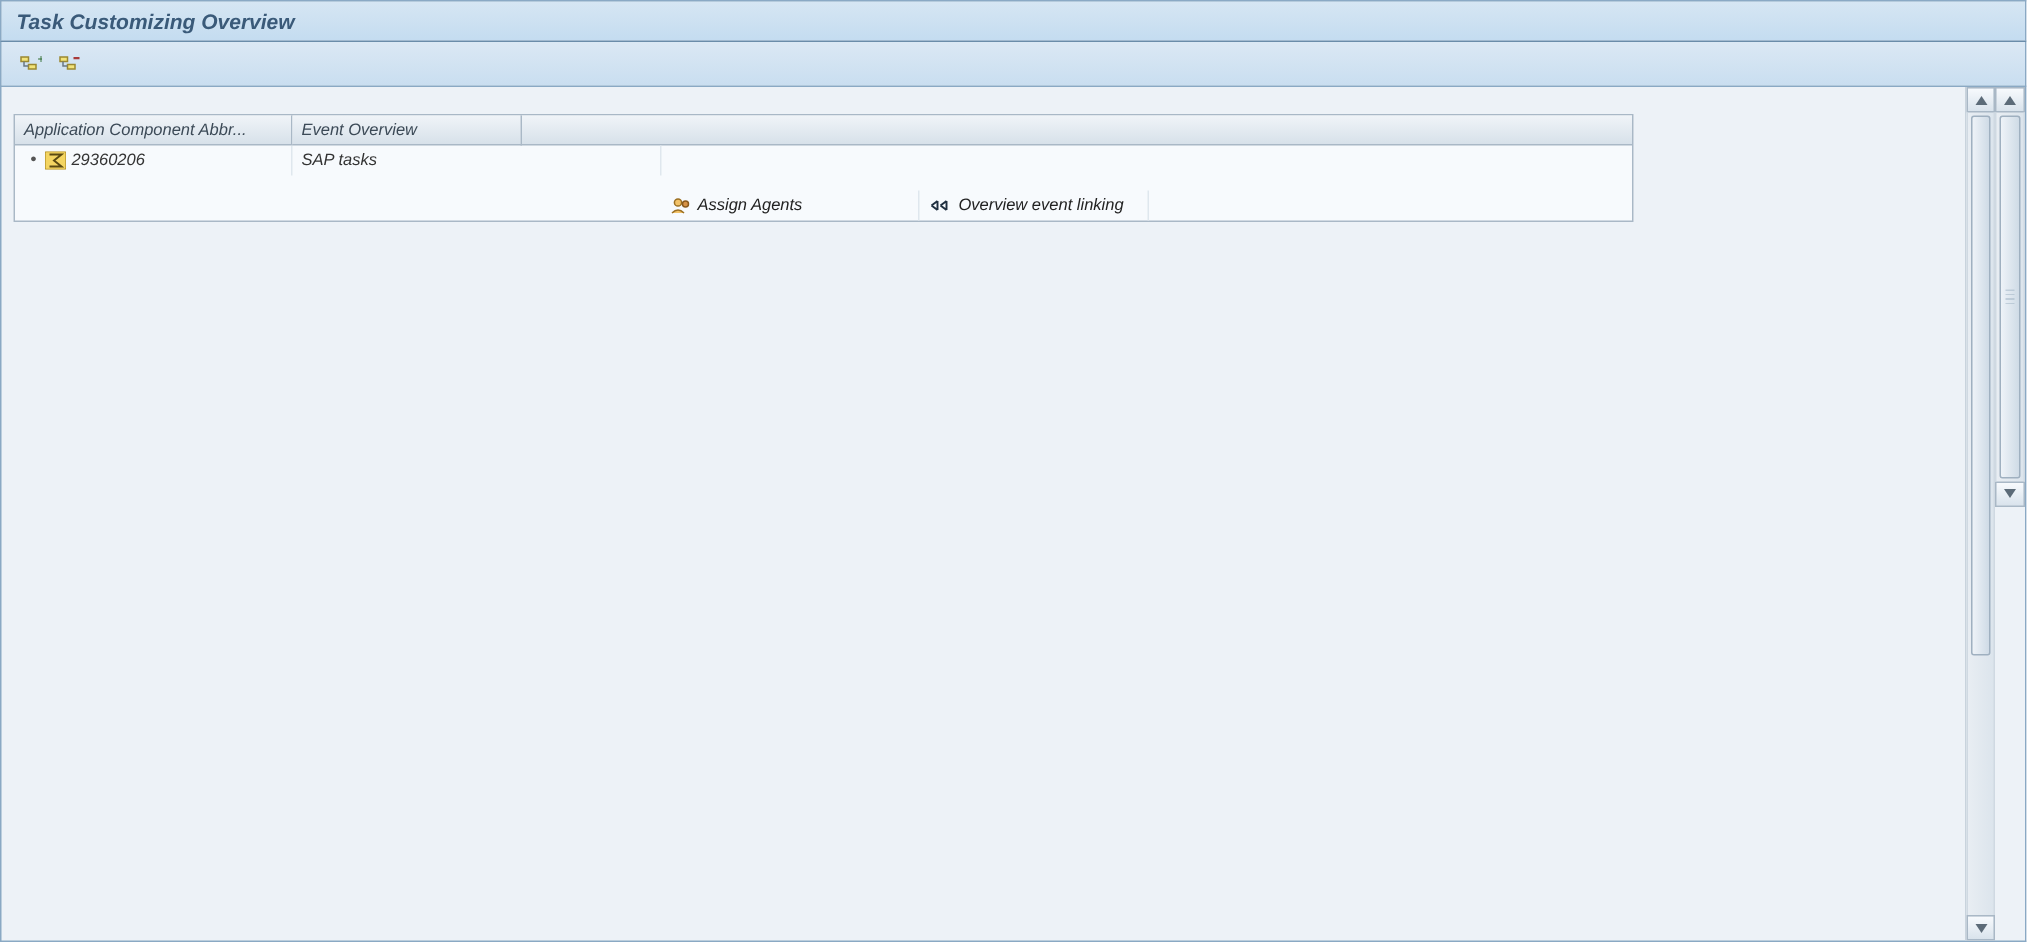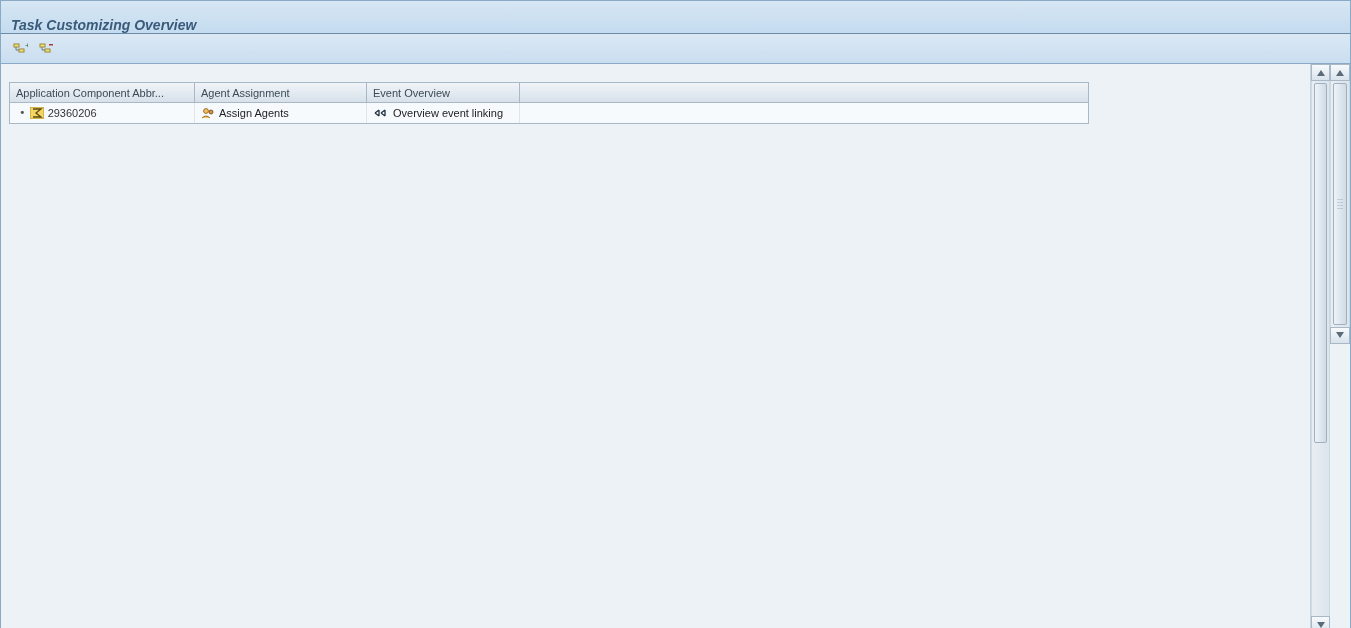--- a/index.html
+++ b/index.html
@@ -10,22 +10,22 @@
       background: #edf2f7;
       color: #333;
       overflow: hidden;
     }
     
     .title-bar {
       height: 28px;
       background: linear-gradient(#d6e6f3, #c4dcf0);
       border: 1px solid #8aa9c4;
       border-bottom: 1px solid #6a8ca9;
-      display: flex; 
-      padding: 16px 10px;
+      display: flex; align-items: center;
+      padding: 0 10px;
     }
     .title-bar .title {
       font-style: italic;
       font-weight: bold;
       font-size: 14px;
       color: #3a5a79;
     }
     
     .toolbar {
       height: 30px;
@@ -59,21 +59,21 @@
       display: flex;
       background: #edf2f7;
       border-left: 1px solid #8aa9c4;
       border-right: 1px solid #8aa9c4;
       border-bottom: 1px solid #8aa9c4;
     }
     .grid-area {
       flex: 1;
       position: relative;
       padding: 18px 0 4px 8px;
-      display: flex; flex-direction: column;
+      display: flex; flex-direction: column; font-style: italic;
     }
     .grid {
       width: 1080px;
       background: #f7fafd;
       border: 1px solid #a9b8c6;
       display: flex; flex-direction: column;
       min-height: 0;
     }
     
     .hdr-row { display: flex; }
@@ -104,21 +104,21 @@
     .c2 { width: 172px; }
     .c3 { width: 153px; }
     .c4 { flex: 1; }
     
     .tree-lead {
       display: inline-flex; align-items: center; gap: 4px;
       padding-left: 3px;
     }
     .tree-dot { font-family: monospace; color: #555; }
     
-    .link-cell { color: #222; }
+    .link-cell { color: #222; margin-top: 30px; }
     
     .right-scrolls {
       width: 20px;
       display: flex; flex-direction: column;
       border-left: 1px solid #c8d3dd;
     }
     .sbar {
       flex: 1;
       position: relative;
       background: linear-gradient(to right, #e9eef3, #dbe4ec);
@@ -182,36 +182,38 @@
   <span class="watermark">© www.tutorialkart.com</span>
 </div>
 
 <div class="body-wrap">
 
   <div class="grid-area">
     <div class="grid">
 
       <div class="hdr-row">
         <div class="hdr-cell c0">Application Component Abbr...</div>
-        <div class="hdr-cell c2">Agent Assignment</div>
         <div class="hdr-cell c3">Event Overview</div>
         <div class="hdr-cell c4"></div>
       </div>
 
       <div class="data-row">
         <div class="cell c0">
           <span class="tree-lead">
             <span class="tree-dot">•</span>
             <svg width="14" height="12" viewBox="0 0 14 12">
               <rect x="0" y="0" width="14" height="12" rx="1" fill="#f4d562" stroke="#b8962f"></rect>
               <path d="M3 2 H11 L6 6 L11 10 H3" fill="none" stroke="#5b4a12" stroke-width="1.3"></path>
             </svg>
             <span>29360206</span>
           </span>
         </div>
+        <div class="cell c1">
+          <span>SAP tasks</span>
+        </div>
         <div class="cell c2 link-cell">
           <svg width="14" height="12" viewBox="0 0 14 12">
             <circle cx="5" cy="4" r="2.4" fill="#f2c268" stroke="#9b6f22"></circle>
             <path d="M1 11 Q5 7 9 11" fill="#f2c268" stroke="#9b6f22"></path>
             <circle cx="10" cy="5" r="2" fill="#d69247" stroke="#8a5a1e"></circle>
           </svg>
           <span>Assign Agents</span>
         </div>
         <div class="cell c3 link-cell">
           <svg width="16" height="10" viewBox="0 0 16 10">

